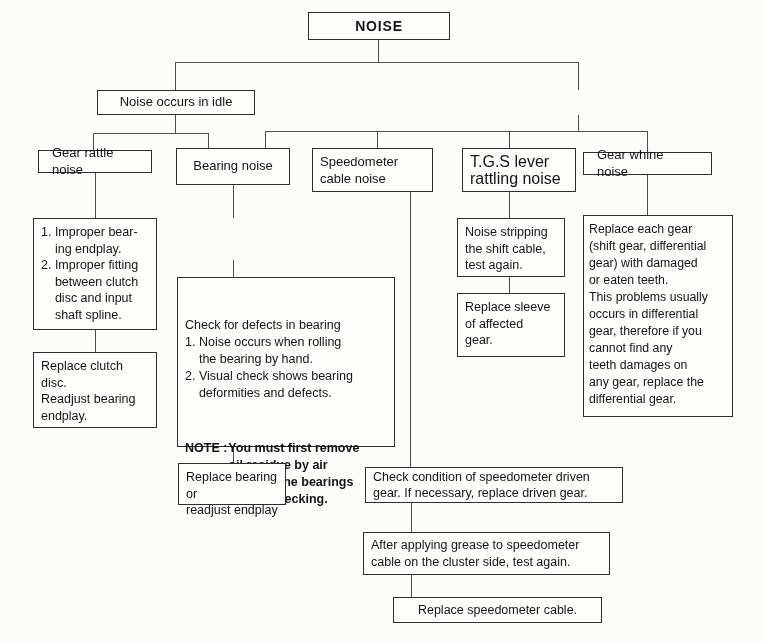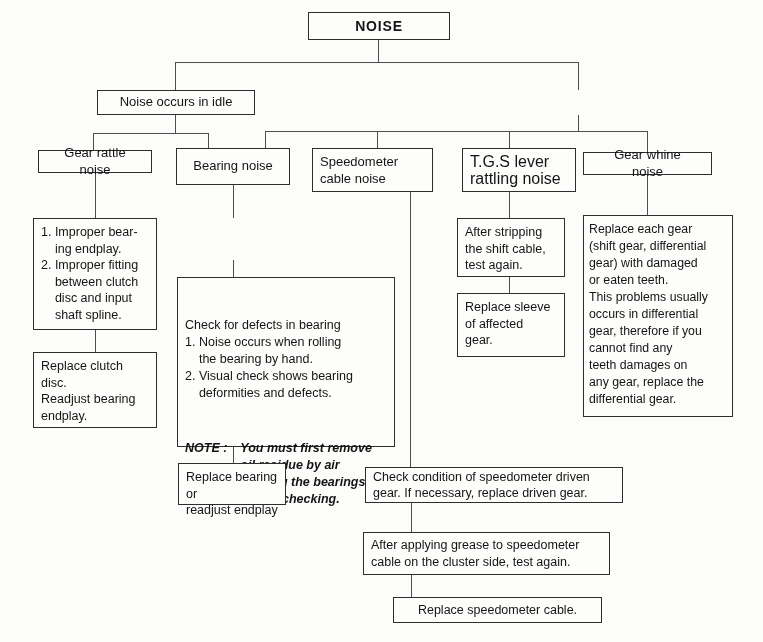--- a/index.html
+++ b/index.html
@@ -10,26 +10,26 @@
     color:#141414;
   }
   .box{
     position:absolute;box-sizing:border-box;
     background:#fdfdfc;border:1px solid #2e2e2e;
     font-size:12.5px;line-height:16.5px;
     padding:5px 7px;white-space:pre-wrap;
   }
   .hdr{
     display:flex;align-items:center;justify-content:center;
-    text-align:center;font-size:13px;padding:2px 13px;
+    font-size:13px;padding:2px 13px;
   }
   .title{font-weight:bold;font-size:14px;letter-spacing:.8px;}
   .tight{padding-top:1px;padding-bottom:1px;display:flex;align-items:center;}
   .lh17{line-height:17px;}
-  .note{display:flex;gap:13px;font-weight:bold;margin-top:4px;line-height:17px;font-style:italic;}
+  .note{display:flex;gap:1px;font-weight:bold;margin-top:4px;line-height:17px;}
   .vl{position:absolute;width:1px;background:#4e4e4e;}
   .hl{position:absolute;height:1px;background:#4e4e4e;}
 </style>
 </head>
 <body>
 
 <div class="canvas">
 
   <div class="vl" style="left:378px;top:40px;height:22px"></div>
   <div class="hl" style="left:175px;top:62px;width:404px"></div>
@@ -113,21 +113,21 @@
 readjust endplay</div>
 
   <div class="box tight" style="left:363px;top:532px;width:247px;height:43px">After applying grease to speedometer
 cable on the cluster side, test again.</div>
 
   <div class="box tight" style="left:365px;top:467px;width:258px;height:36px">Check condition of speedometer driven
 gear. If necessary, replace driven gear.</div>
 
   <div class="box hdr" style="left:393px;top:597px;width:209px;height:26px;font-size:12.5px">Replace speedometer cable.</div>
 
-  <div class="box" style="left:457px;top:218px;width:108px;height:59px">After stripping
+  <div class="box" style="left:457px;top:218px;width:108px;height:59px">Noise stripping
 the shift cable,
 test again.</div>
 
   <div class="box" style="left:457px;top:293px;width:108px;height:64px">Replace sleeve
 of affected
 gear.</div>
 
   <div class="box lh17" style="left:583px;top:215px;width:150px;height:202px;font-size:12.3px;padding:5px 5px">Replace each gear
 (shift gear, differential
 gear) with damaged

